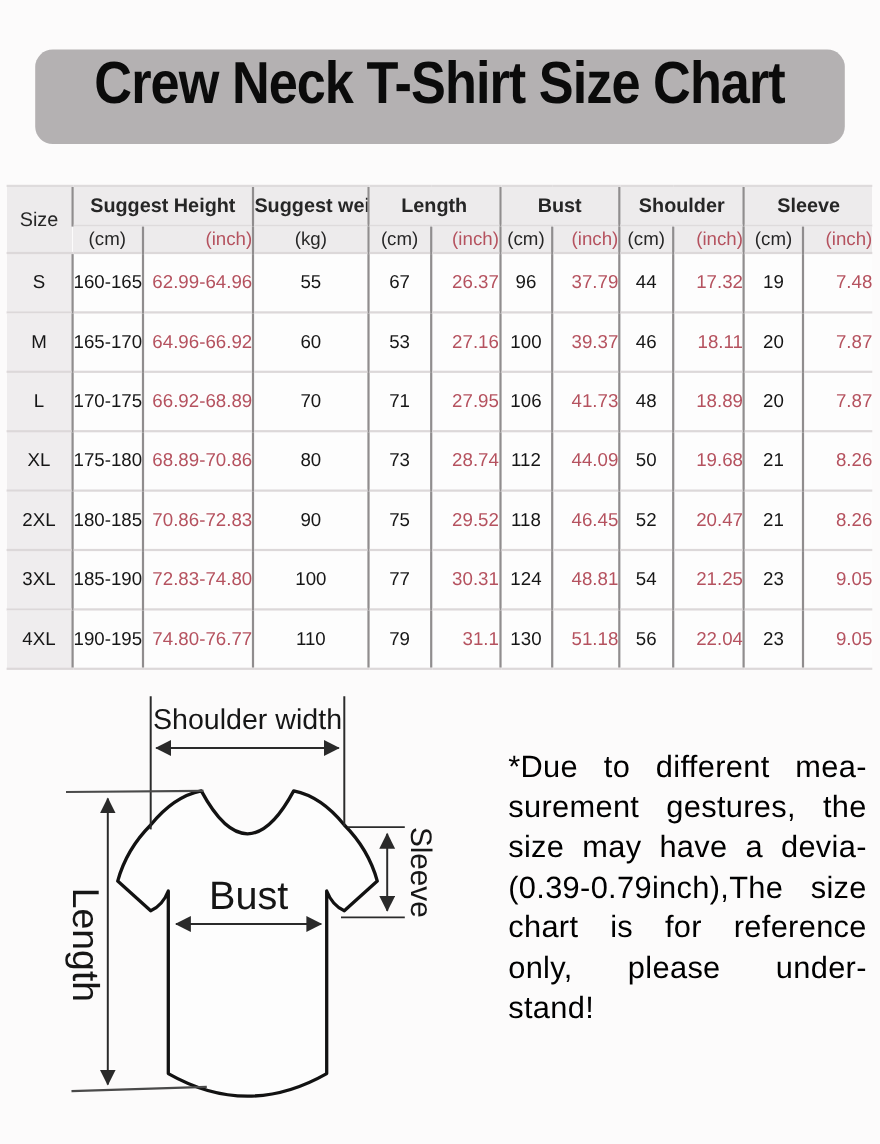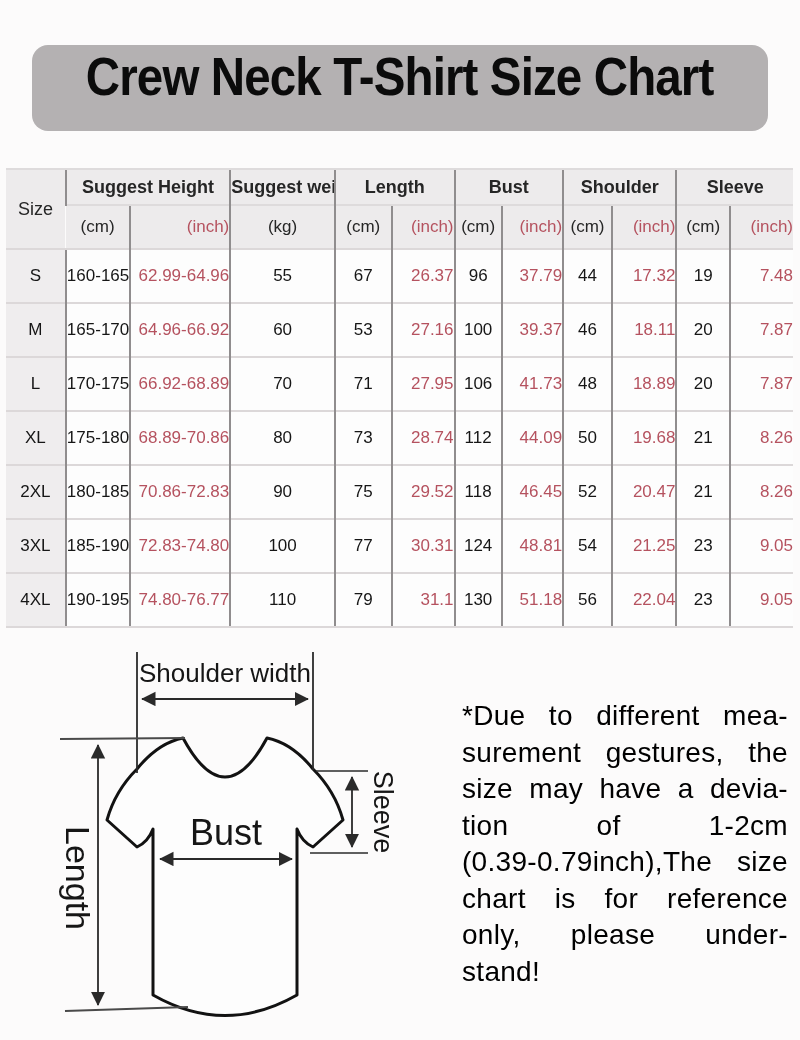--- a/index.html
+++ b/index.html
@@ -35,21 +35,21 @@
     text-align:center; vertical-align:middle;
     border-left:2px solid #908d8e;
     overflow:hidden; white-space:nowrap;
   }
   .size-table th:first-child, .size-table td:first-child { border-left:none; }
   .size-table thead th {
     background:#edebec; font-weight:700; font-size:18px; color:#262626;
     border-top:2px solid #dedbdc;
   }
   .size-table thead tr.units th {
-    font-weight:400; font-size:17px; height:44px;
+    font-weight:400; font-size:17px; height:25px;
   }
   .size-table thead tr.groups th { height:36px; }
   .size-table thead th.size-head { font-weight:400; font-size:18px; }
   .size-table tbody td {
     height:54px; font-size:17px; color:#161616;
     border-top:2px solid #dcd8d9; background:#fdfdfd;
   }
   .size-table tbody tr:last-child td { border-bottom:2px solid #dcd8d9; }
   .size-table td.size-col { background:#efedee; font-size:17px; }
   .size-table .red, .size-table thead th.red { color:#b5525f;text-align:right; }
@@ -249,19 +249,18 @@
       <line x1="280" y1="207" x2="338" y2="207" stroke="#2b2b2b" stroke-width="1.6"></line>
       <line x1="322" y1="131" x2="322" y2="201" stroke="#2a2a2a" stroke-width="1.8" marker-start="url(#ah)" marker-end="url(#ah)"></line>
       <text x="344" y="166" text-anchor="middle" font-size="27" transform="rotate(90 344 166)">Sleeve</text>
     </svg>
   </div>
 
   <div class="note-box">
       <div class="note-line">*Due to different mea-</div>
       <div class="note-line">surement gestures, the</div>
       <div class="note-line">size may have a devia-</div>
-      <div class="note-line">tion of 1-2cm</div>
       <div class="note-line">(0.39-0.79inch),The size</div>
       <div class="note-line">chart is for reference</div>
       <div class="note-line">only, please under-</div>
       <div class="note-line">stand!</div>
     </div>
 </div>
 
 </body></html>

